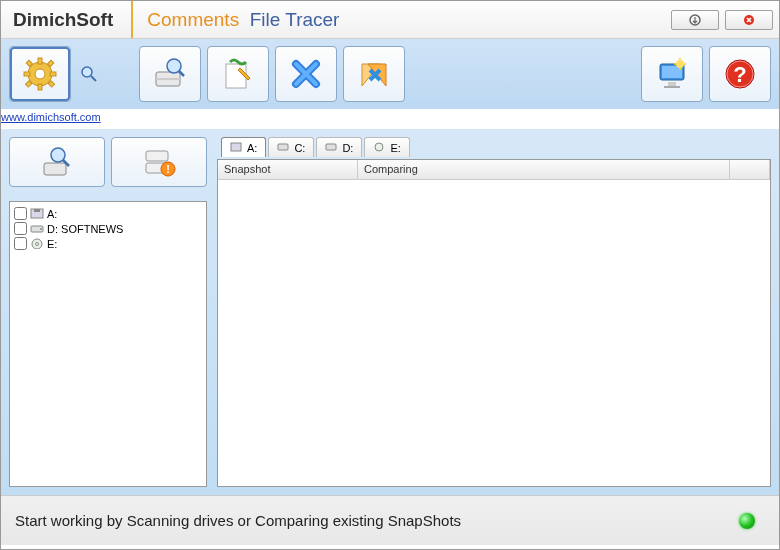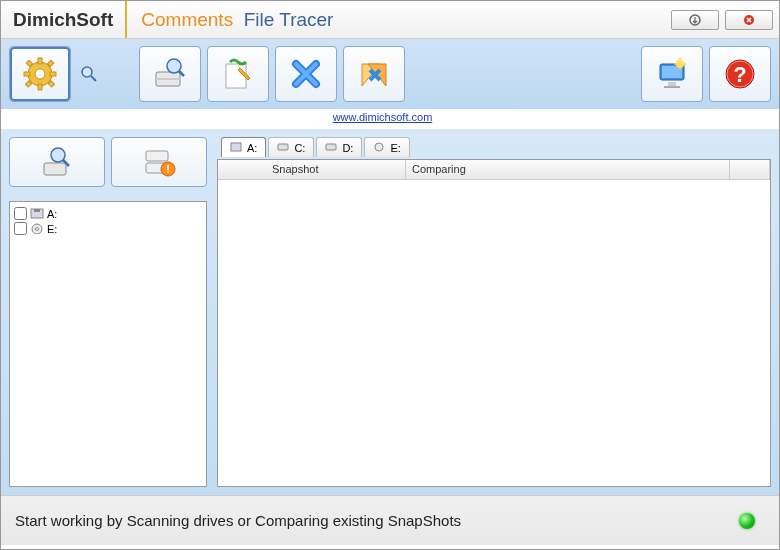--- a/index.html
+++ b/index.html
@@ -1,53 +1,53 @@
 <!DOCTYPE html>
 <html><head>
 <meta charset="utf-8">
 <style>
 * { margin: 0; padding: 0; box-sizing: border-box; }
 body { font-family: Tahoma, Arial, sans-serif; font-size: 11px; background: #fff; width: 780px; height: 550px; overflow: hidden; border: 1px solid #999; }
 
 .header { height: 38px; background: linear-gradient(#fefefe, #f0f0f0); display: flex; align-items: center; border-bottom: 1px solid #d0d0d0; }
-.brand { font-size: 19px; font-weight: bold; color: #333; padding: 0 12px 0 12px; border-right: 2px solid #e8b030; height: 100%; display: flex; align-items: center; }
+.brand { font-size: 19px; font-weight: bold; color: #333; padding: 0 18px 0 12px; border-right: 2px solid #e8b030; height: 100%; display: flex; align-items: center; }
 .subtitle { font-size: 19px; padding-left: 14px; }
 .subtitle .adv { color: #e89020; }
 .subtitle .ft { color: #4060a0; }
 .header-spacer { flex: 1; }
 .win-btn { width: 48px; height: 20px; margin-right: 6px; border: 1px solid #a0a0a0; background: linear-gradient(#fff,#e8e8e8); display: flex; align-items: center; justify-content: center; border-radius: 2px; cursor: pointer; }
 
 .toolbar-row { height: 70px; background: linear-gradient(#cfe3f7,#bcd8f2); display: flex; align-items: center; padding: 0 8px; gap: 6px; }
 .tool-btn { width: 62px; height: 56px; border: 1px solid #8aa8c8; background: linear-gradient(#fdfdfd,#eaf2fa); border-radius: 4px; display: flex; align-items: center; justify-content: center; cursor: pointer; position: relative; }
 .tool-btn.active::after { content:""; position:absolute; inset:0; border:2px solid #5080c0; border-radius:4px; }
 .tool-gap { width: 26px; }
 .tool-spacer { flex: 1; }
 .mag-sm { width: 24px; height: 24px; display:flex; align-items:center; justify-content:center; }
 
-.linkbar { height: 20px; background: #fff; text-align: center; padding: 2px 15px 0 0; }
+.linkbar { height: 20px; background: #fff; text-align: left; padding: 2px 15px 0 0; }
 .linkbar a { color: #2040c0; text-decoration: underline; font-size: 11px; cursor:pointer; }
 
 .workspace { display: flex; height: 366px; background: linear-gradient(#d6e8f8, #c0ddf4); padding: 8px; gap: 10px; }
 
 .left-panel { width: 198px; display: flex; flex-direction: column; }
 .left-btns { height: 56px; display: flex; gap: 6px; }
 .left-btns .tool-btn { flex:1; height: 50px; }
 .drive-list { margin-top: 8px; flex:1; background: #fff; border: 1px solid #999; padding: 4px; overflow:auto; }
 .drive-item { display: flex; align-items: center; gap: 3px; padding: 1px 0; font-size: 11px; color: #000; }
 .drive-item input { margin: 0; }
 .drive-ico { width:14px; height:11px; display:inline-block; }
 
 .right-panel { flex:1; display:flex; flex-direction:column; }
 .tabs { height: 22px; display:flex; gap:2px; padding-left:4px; }
 .tab { height:20px; padding:2px 8px; background:linear-gradient(#fff,#ececec); border:1px solid #bbb; border-bottom:none; border-radius:3px 3px 0 0; display:flex; align-items:center; gap:3px; font-size:11px; cursor:pointer; }
 .tab.active { background:#fff; border-color:#888; }
 .table-wrap { flex:1; background:#fff; border:1px solid #999; }
 .thead { height:20px; background:linear-gradient(#fcfcfc,#e8e8e8); display:flex; border-bottom:1px solid #ccc; }
 .th { border-right:1px solid #ccc; font-size:11px; color:#333; padding:3px 6px; }
-.th1 { width:140px;margin-left:48px; } .th2 { flex:1; } .th3 { width:40px; }
+.th1 { width:140px; } .th2 { flex:1; } .th3 { width:40px; }
 .tbody { height: calc(100% - 20px); background:#fff; }
 
 .statusbar { height: 50px; background: linear-gradient(#f0f0f0,#e8e8e8); border-top:1px solid #ccc; display:flex; align-items:center; padding:0 14px; }
 .status-text { font-size: 15px; color:#222; flex:1; }
 .led { width:16px; height:16px; border-radius:50%; background: radial-gradient(circle at 35% 35%, #b0ffb0, #20c020 50%, #108010); box-shadow: 0 0 3px #40d040; margin-right:10px; }
 
 svg { display:block; }
 </style>
 </head>
 <body>
@@ -194,20 +194,30 @@
               <rect x="1" y="1" width="12" height="9" fill="#d8d8e8" stroke="#888"></rect>
               <rect x="4" y="1" width="6" height="3" fill="#888"></rect>
             </svg>
           </span>
         <span>A:</span>
       </div>
       <div class="drive-item">
         <input type="checkbox" style="">
         <span class="drive-ico">
             <svg width="14" height="11">
+              <rect x="1" y="3" width="12" height="6" rx="1" fill="#e0e0e0" stroke="#888"></rect>
+              <circle cx="11" cy="6" r="1" fill="#6a6"></circle>
+            </svg>
+          </span>
+        <span><span>D:</span> <span>SOFTNEWS</span></span>
+      </div>
+      <div class="drive-item">
+        <input type="checkbox" style="">
+        <span class="drive-ico">
+            <svg width="14" height="11">
               <circle cx="7" cy="6" r="5" fill="#e8f0e8" stroke="#888"></circle>
               <circle cx="7" cy="6" r="1.5" fill="#fff" stroke="#888"></circle>
             </svg>
           </span>
         <span>E:</span>
       </div>
     </div>
   </div>
 
   <div class="right-panel">

